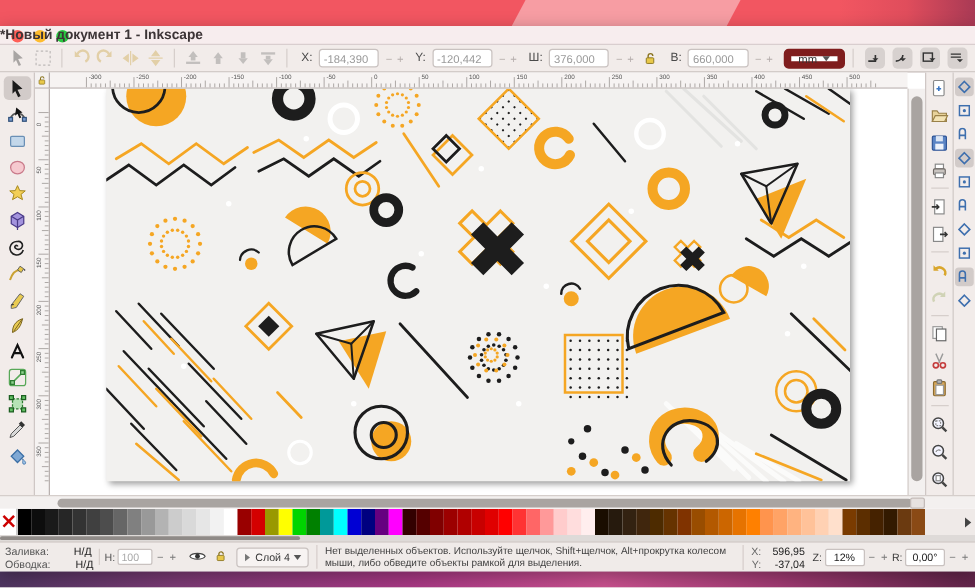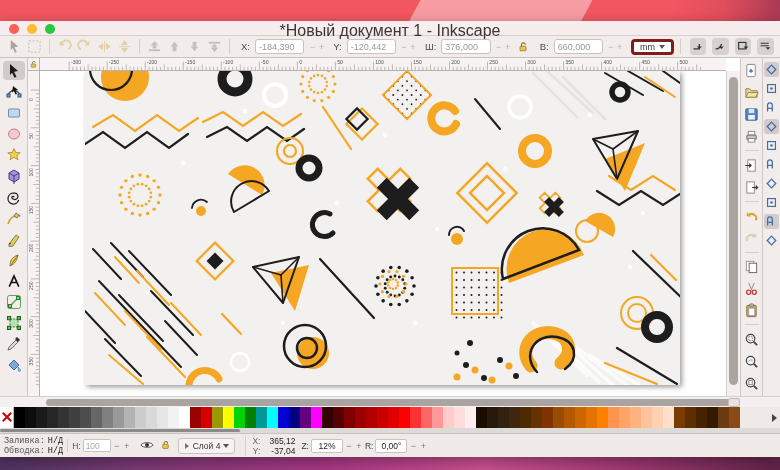--- a/index.html
+++ b/index.html
@@ -13,33 +13,33 @@
     background:rgba(255,255,255,.42); transform:skewX(-28deg); }
   .wp-bottom { position:absolute; bottom:0; left:0; width:780px; height:13px;
     background:linear-gradient(90deg,#4e3560 0,#7b3a74 18%,#a83884 42%,#c9518f 62%,#a03a72 80%,#62254a 100%); }
 
   .window { position:absolute; top:21px; left:0; width:780px; height:436px; background:#fff; box-shadow:0 4px 14px rgba(0,0,0,.35); }
 
   
   .titlebar { position:relative; height:15px; background:#f7edee; border-bottom:1px solid #d9cecf; }
   .lights { position:absolute; left:9px; top:3px; display:flex; gap:8px; }
   .light { width:10px; height:10px; border-radius:50%; }
-  .title { position:absolute; width:100%; text-align:center; top:1px; font-size:16px; font-weight:normal; color:#3c3436; }
+  .title { position:absolute; width:100%; text-align:left; top:1px; font-size:11px; font-weight:bold; color:#3c3436; }
 
   
   .toolbar { height:22px; background:#f2ecea; border-bottom:1px solid #c9c1bf; display:flex; align-items:center; padding:0 6px; gap:3px; }
   .tbi { width:17px; height:17px; display:flex; align-items:center; justify-content:center; flex:0 0 auto; }
   .dis { opacity:.38; }
   .vsep { width:1px; height:15px; background:#d6cecb; margin:0 3px; flex:0 0 auto; }
   .lbl { font-size:9.5px; color:#4a4a4a; margin:0 2px 0 5px; }
   .field { width:58px; height:15px; background:#fff; border:1px solid #c9c2c0; border-radius:3px;
     font-size:9px; color:#9a9a9a; padding:1px 3px; line-height:12px; overflow:hidden; white-space:nowrap; }
   .spin { display:flex; gap:1px; font-size:9px; color:#b5adab; margin-left:1px; }
   .spin i { font-style:normal; width:8px; text-align:center; }
-  .unitbtn { height:16px; background:#fff; border:3px solid #7f1d1d; border-radius:4px; display:flex;
+  .unitbtn { height:16px; background:#fff; border:6px solid #7f1d1d; border-radius:4px; display:flex;
     align-items:center; gap:4px; padding:0 6px; font-size:9px; color:#333; margin-left:4px; }
   .caret { width:0; height:0; border-left:3.5px solid transparent; border-right:3.5px solid transparent; border-top:4px solid #555; }
   .toggle { width:20px; height:17px; background:#d7d1cf; border-radius:4px; display:flex; align-items:center; justify-content:center; margin-left:3px; }
 
   
   .main { display:flex; height:338px; }
   .toolbox { width:28px; background:#f2ecea; border-right:1px solid #cfc7c5; display:flex; flex-direction:column; align-items:center; padding-top:3px; gap:2px; }
   .tool { width:22px; height:19px; display:flex; align-items:center; justify-content:center; border-radius:4px; }
   .tool.sel { background:#d2cbc9; }
 
@@ -73,21 +73,21 @@
   .swatches { display:flex; overflow:hidden; flex:1; }
   .sw { width:11px; height:21px; flex:0 0 aupx; flex:0 0 11px; }
   .pal-arrow { width:12px; display:flex; align-items:center; justify-content:center; flex:0 0 auto; }
   .pal-arrow::before { content:""; width:0; height:0; border-top:4px solid transparent; border-bottom:4px solid transparent; border-left:5px solid #444; }
   .pal-scroll { position:relative; height:5px; background:#dedad8; }
   .pal-scroll .thumb { position:absolute; left:0; top:1px; width:240px; height:3px; background:#8f8a87; border-radius:2px; }
 
   
   .statusbar { height:24px; background:#f0ebe9; border-top:1px solid #c9c1bf; display:flex; align-items:center; font-size:8.5px; color:#3a3a3a; padding:0 4px; }
   .fs-block { display:flex; flex-direction:column; line-height:10px; margin-right:4px; }
-  .fs-row { display:flex; gap:3px;font-family:Liberation Mono, monospace; }
+  .fs-row { display:flex; gap:20px; }
   .fs-lab { color:#555; }
   .fs-val { color:#222; }
   .op-group { display:flex; align-items:center; gap:2px; border-left:1px solid #d6cecb; padding-left:4px; margin-right:6px; }
   .op-field { width:28px; height:13px; background:#fff; border:1px solid #c9c2c0; border-radius:2px; color:#aaa; font-size:8.5px; padding:0 2px; line-height:12px; }
   .layerbtn { height:16px; background:#f7f3f2; border:1px solid #c9c2c0; border-radius:3px; display:flex; align-items:center; gap:3px; padding:0 5px; margin:0 6px 0 4px; font-size:8.5px; color:#333; }
   .msg { flex:1; border-left:1px solid #d6cecb; padding:0 6px; font-size:8px; line-height:9.5px; color:#3f3f3f; overflow:hidden; }
   .coords { display:flex; flex-direction:column; align-items:flex-end; line-height:10px; margin:0 4px; border-left:1px solid #d6cecb; padding-left:6px; }
   .coords .row { display:flex; gap:3px; }
   .coords .cl { color:#666; } .coords .cv { color:#222; min-width:32px; text-align:right; }
   .zr-group { display:flex; align-items:center; gap:2px; margin-left:2px; }
@@ -1205,24 +1205,25 @@
           </svg></span>
       <span style="margin:0 3px"><svg width="11" height="12" viewBox="0 0 16 16">
             <rect x="4" y="7" width="8" height="6" rx="1" fill="#e8c84a" stroke="#8a7420"></rect>
             <path d="M6 7V5a2.5 2.5 0 0 1 5 1" fill="none" stroke="#8a7420" stroke-width="1.5"></path>
           </svg></span>
       <span class="layerbtn">
         <span class="caret" style="transform:rotate(-90deg);border-top-color:#777"></span>
         <span>Слой 4</span>
         <span class="caret"></span>
       </span>
+      <div class="msg">Нет выделенных объектов. Используйте щелчок, Shift+щелчок, Alt+прокрутка колесом мыши, либо обведите объекты рамкой для выделения.</div>
       <div class="coords">
         <div class="row">
             <span class="cl">X:</span>
-            <span class="cv">365,12</span>
+            <span class="cv">596,95</span>
           </div>
         <div class="row">
             <span class="cl">Y:</span>
             <span class="cv">-37,04</span>
           </div>
       </div>
       <div class="zr-group">
         <span class="cl">Z:</span>
         <span class="zr-field">12%</span>
         <span class="mini">−</span>

